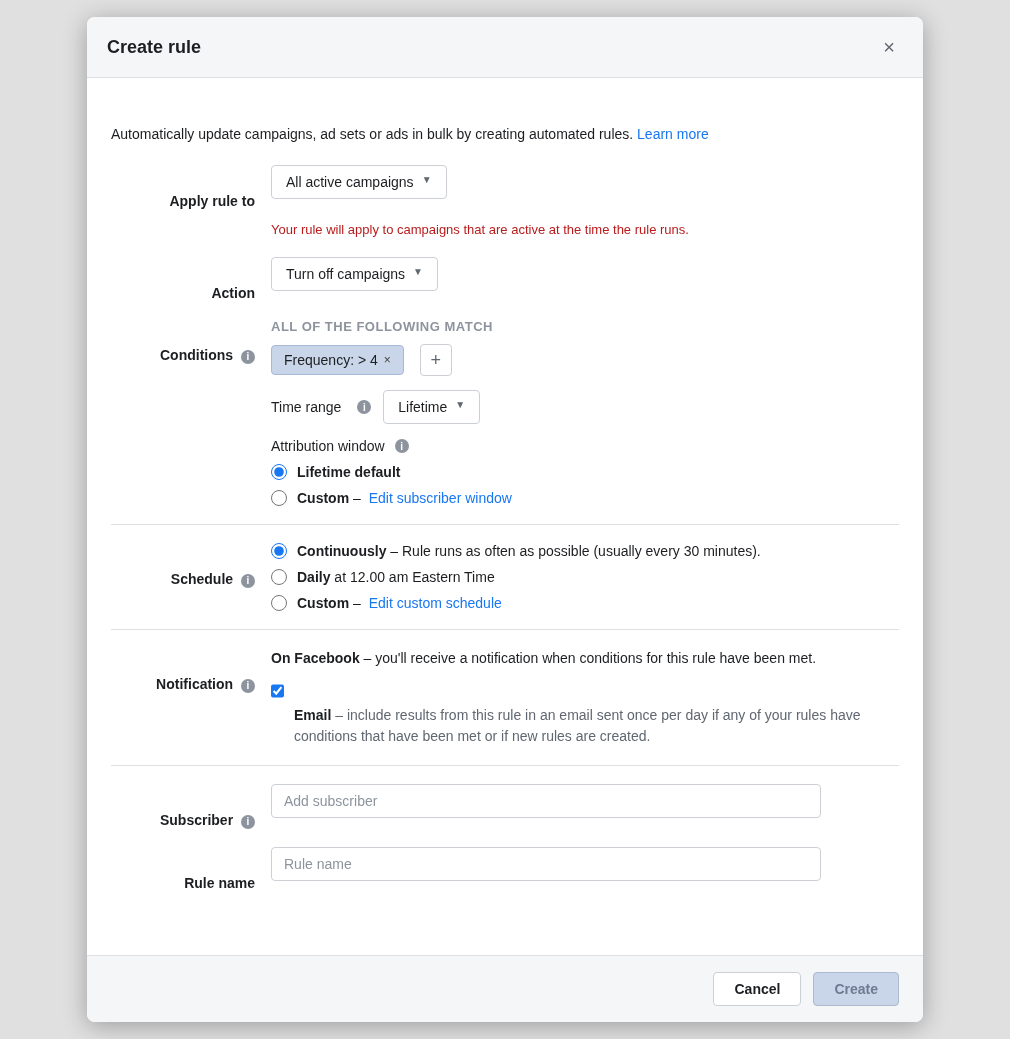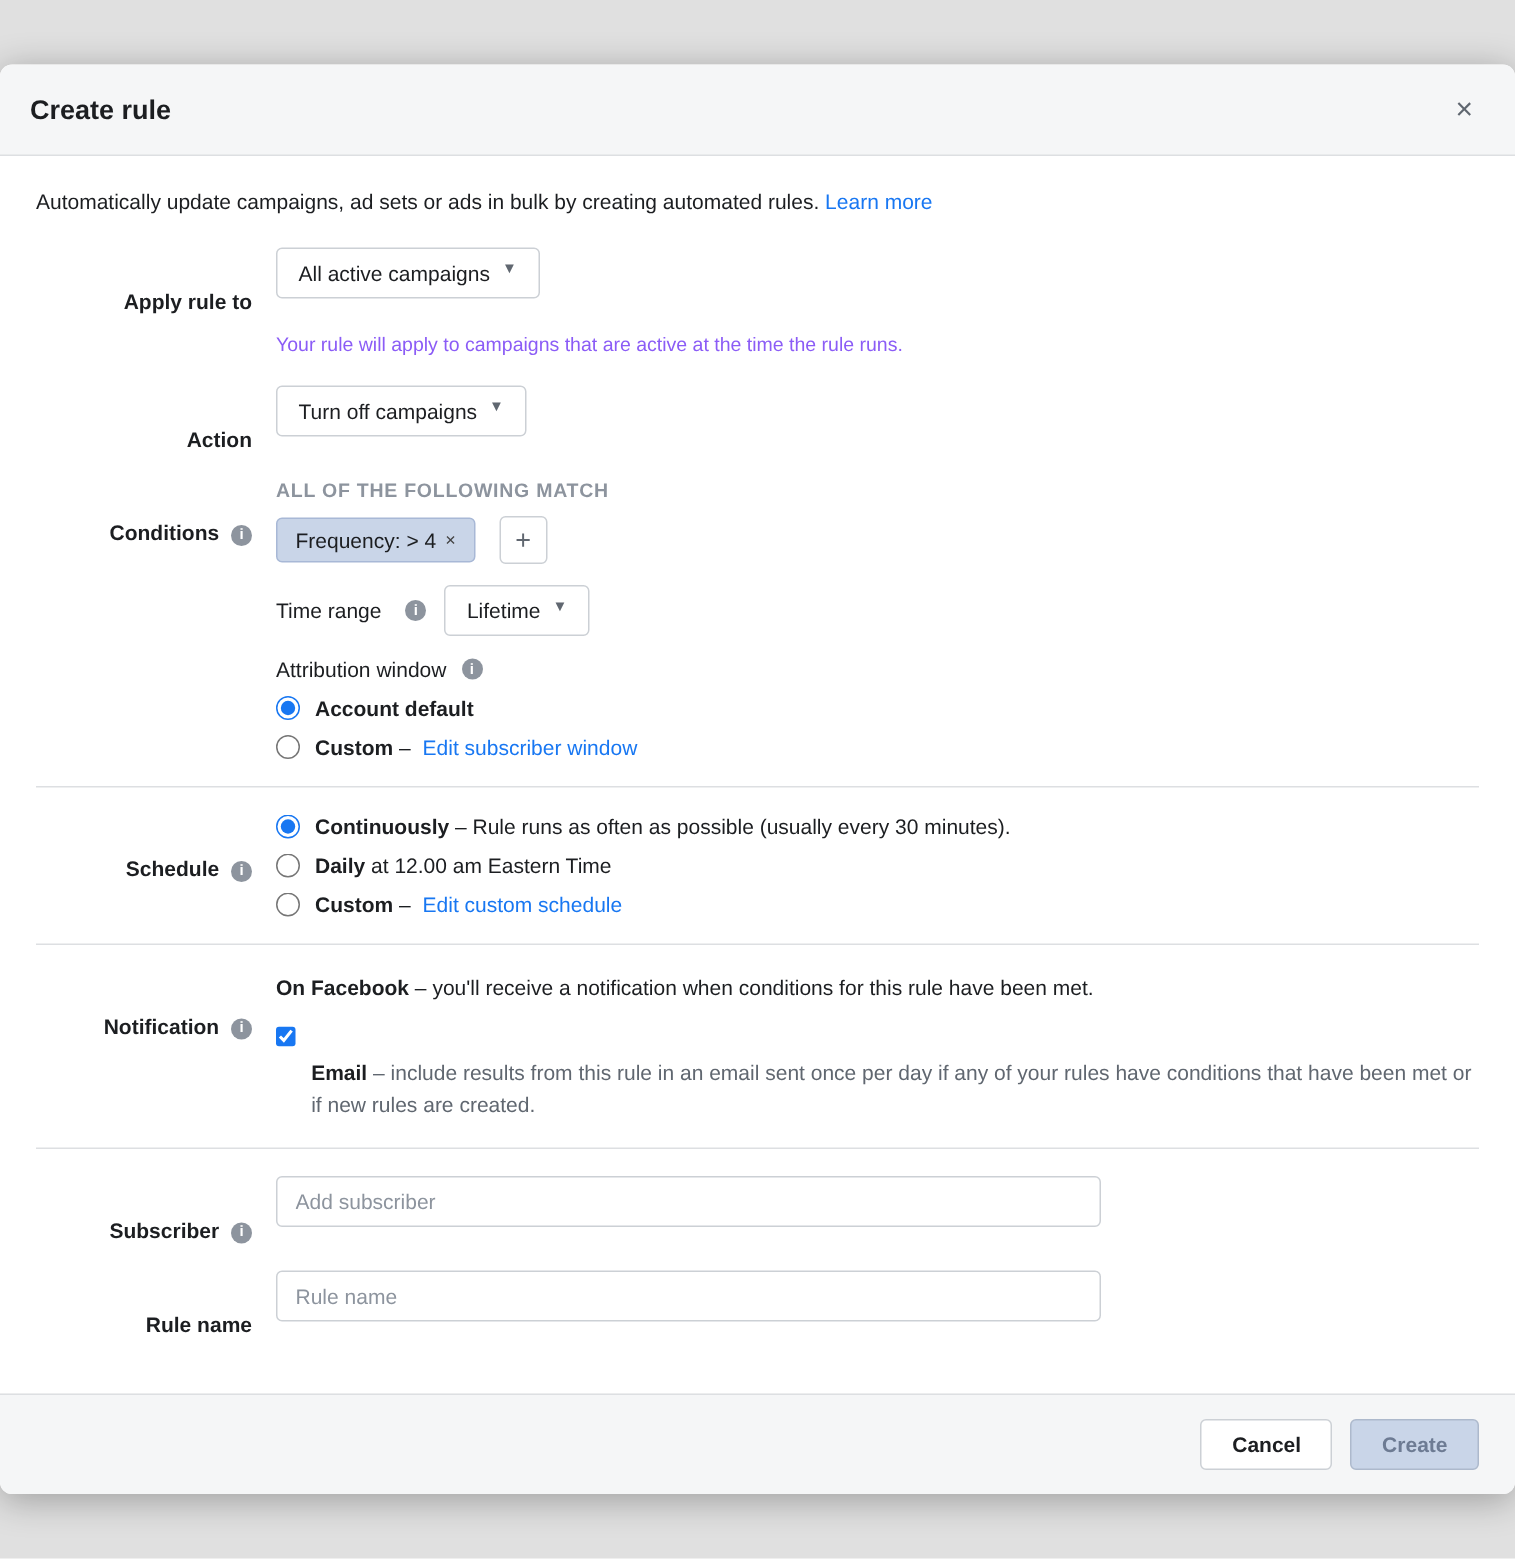--- a/index.html
+++ b/index.html
@@ -10,25 +10,26 @@
       justify-content: center;
       min-height: 100vh;
       font-family: -apple-system, BlinkMacSystemFont, 'Segoe UI', Helvetica, Arial, sans-serif;
       font-size: 14px;
       color: #1c1e21;
     }
     .modal {
       background: #fff;
       border-radius: 8px;
       box-shadow: 0 4px 24px rgba(0,0,0,0.3);
-      width: 1010px;
+      width: 836px;
       max-height: 1039px;
       overflow: hidden;
       display: flex;
       flex-direction: column;
+      gap: 26px;
     }
     .modal-header {
       display: flex;
       align-items: center;
       justify-content: space-between;
       padding: 16px 20px;
       border-bottom: 1px solid #dddfe2;
       background: #f5f6f7;
     }
     .modal-title {
@@ -106,21 +107,21 @@
       font-size: 14px;
       font-weight: 500;
       color: #1c1e21;
     }
     .dropdown-arrow {
       font-size: 10px;
       color: #606770;
     }
     .rule-apply-desc {
       font-size: 13px;
-      color: #8b5cf6;
+      color: #b91c1c;
       margin-top: 22px;
       line-height: 1.4;
     }
     .conditions-label {
       font-size: 13px;
       color: #8d949e;
       font-weight: 600;
       text-transform: uppercase;
       letter-spacing: 0.5px;
       margin-bottom: 10px;
@@ -335,21 +336,21 @@
         </div>
 
         <div class="attribution-section">
           <div style="display:flex; align-items:center; gap:6px; margin-bottom:10px;">
             <span>Attribution window</span>
             <span class="info-icon">i</span>
           </div>
           <div class="radio-group">
             <label class="radio-item">
               <input type="radio" class="radio-input" name="attribution" checked="" style="">
-              <span class="radio-label"><strong>Account default</strong></span>
+              <span class="radio-label"><strong>Lifetime default</strong></span>
             </label>
             <label class="radio-item">
               <input type="radio" class="radio-input" name="attribution" style="">
               <span class="radio-label">
                 <strong>Custom</strong>
                 <span> – </span>
                 <a class="edit-link" href="#">Edit subscriber window</a>
               </span>
             </label>
           </div>

